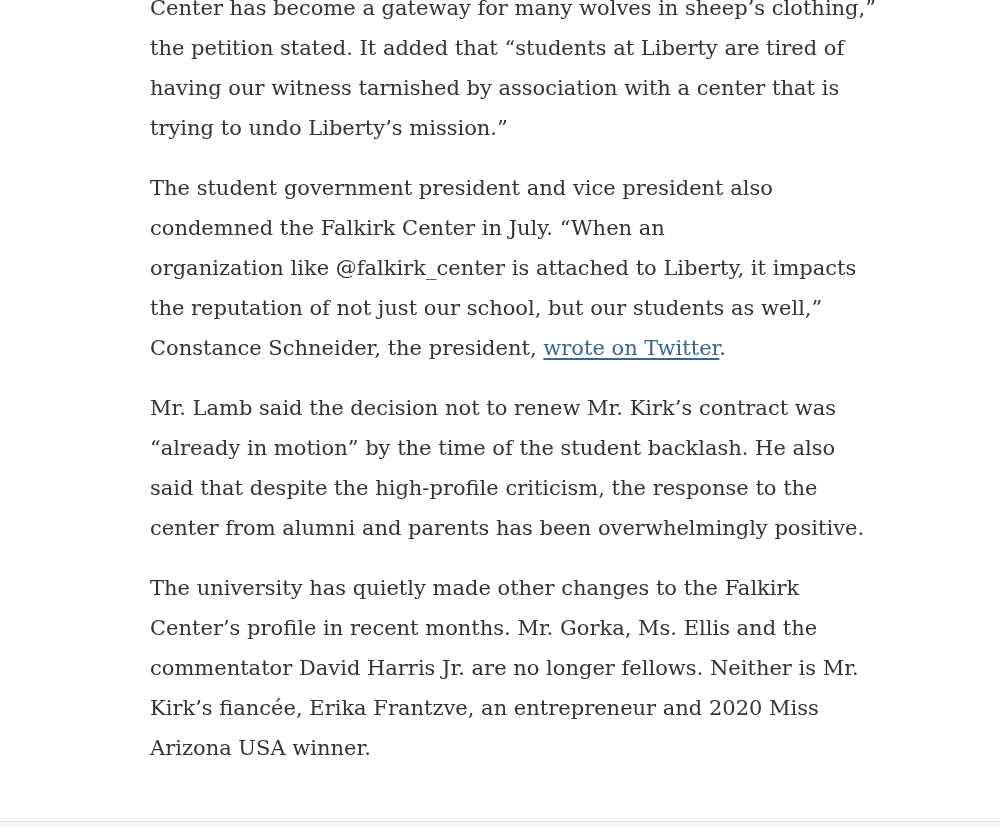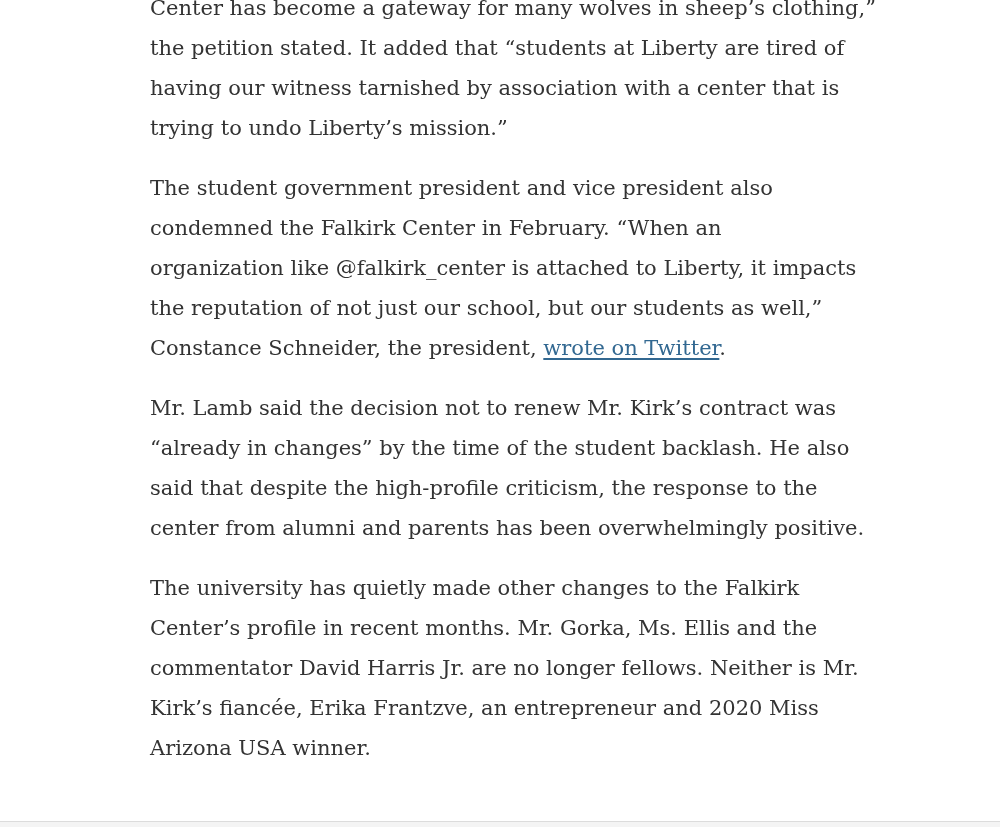--- a/index.html
+++ b/index.html
@@ -45,26 +45,26 @@
 </style>
 </head>
 <body style="background: rgb(255, 255, 255);">
 
 <main class="article-body">
     <p class="para first">Center has become a gateway for many wolves in sheep’s clothing,”
 the petition stated. It added that “students at Liberty are tired of
 having our witness tarnished by association with a center that is
 trying to undo Liberty’s mission.”</p>
     <p class="para"><span>The student government president and vice president also
-condemned the Falkirk Center in February. “When an
+condemned the Falkirk Center in July. “When an
 organization like @falkirk_center is attached to Liberty, it impacts
 the reputation of not just our school, but our students as well,”
 Constance Schneider, the president, </span><a href="#" class="twitter-link">wrote on Twitter</a><span>.</span></p>
     <p class="para">Mr. Lamb said the decision not to renew Mr. Kirk’s contract was
-“already in changes” by the time of the student backlash. He also
+“already in motion” by the time of the student backlash. He also
 said that despite the high-profile criticism, the response to the
 center from alumni and parents has been overwhelmingly positive.</p>
     <p class="para">The university has quietly made other changes to the Falkirk
 Center’s profile in recent months. Mr. Gorka, Ms. Ellis and the
 commentator David Harris Jr. are no longer fellows. Neither is Mr.
 Kirk’s fiancée, Erika Frantzve, an entrepreneur and 2020 Miss
 Arizona USA winner.</p>
   </main>
 
 <div class="bottom-divider"></div>

